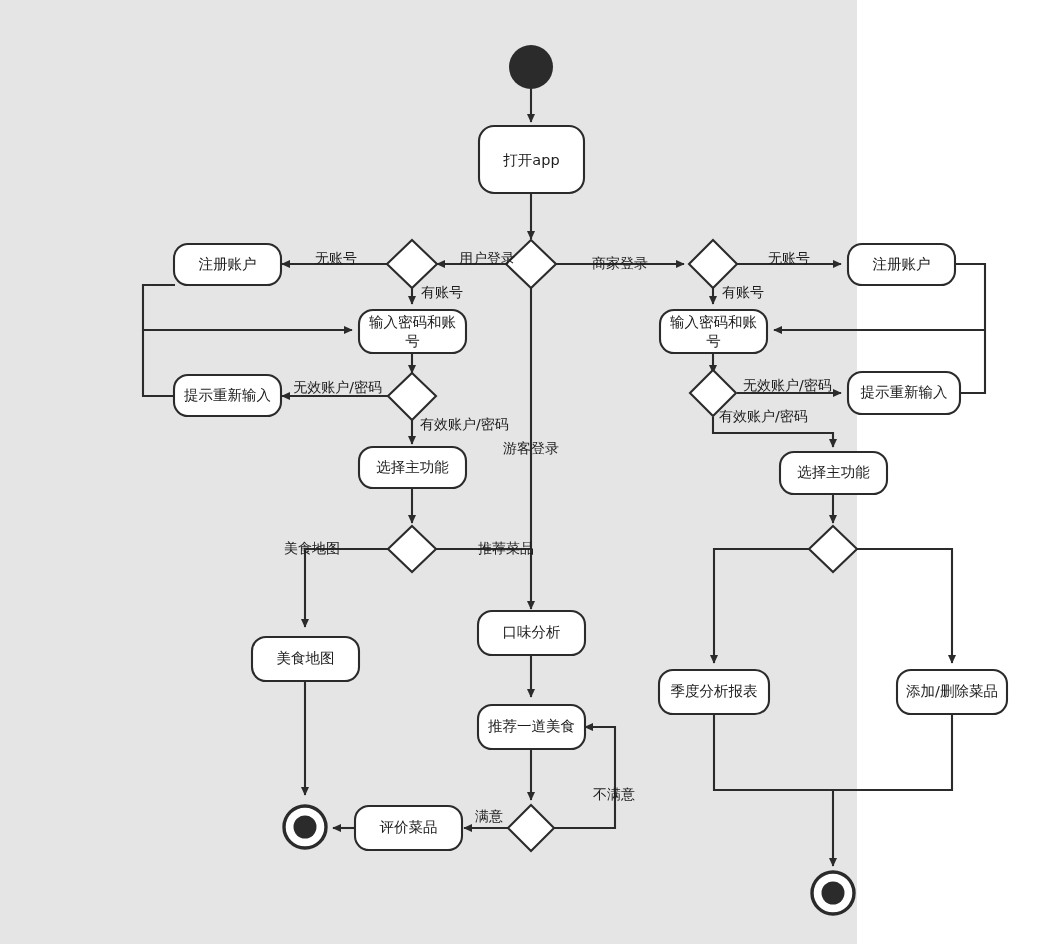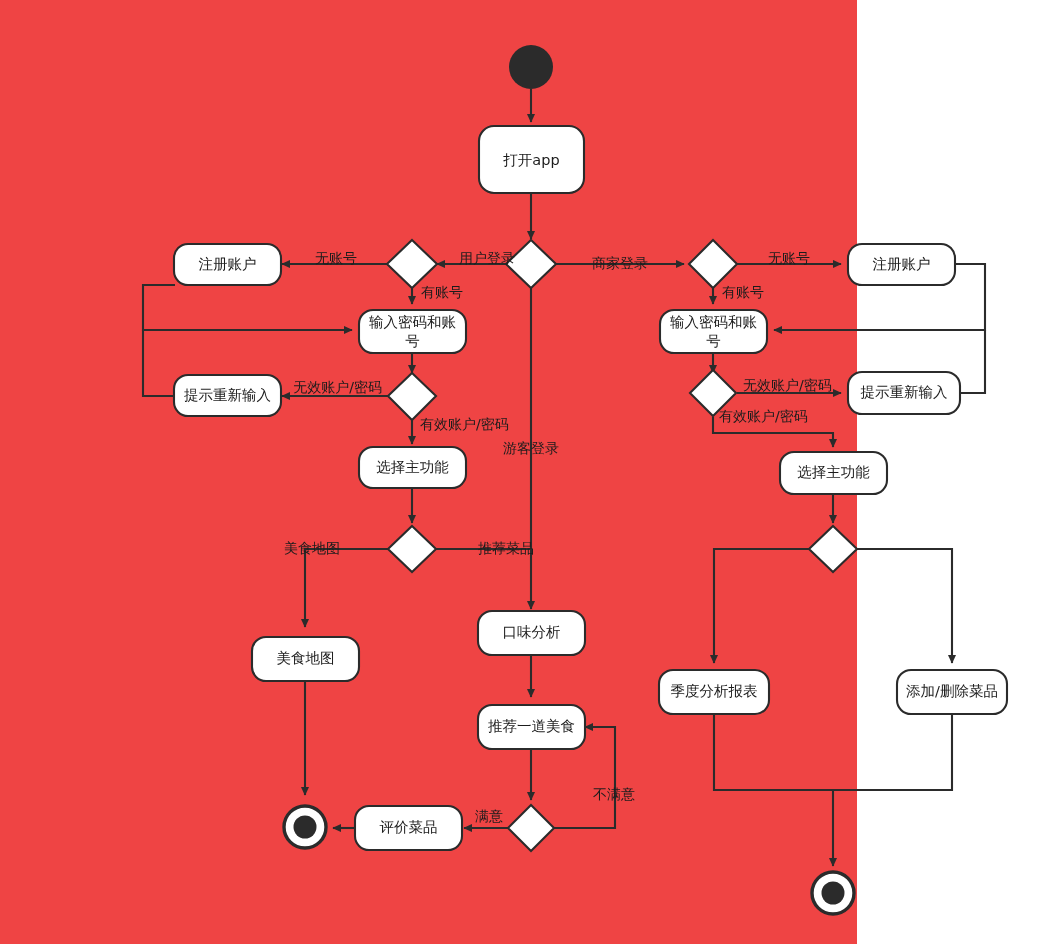--- a/index.html
+++ b/index.html
@@ -1,21 +1,21 @@
 <!DOCTYPE html>
 <html><head>
 <meta charset="utf-8">
 <title>UML Activity Diagram</title>
 <style>
   html,body{margin:0;padding:0;background:#ffffff;}
   body{
     font-family:"DejaVu Sans","Liberation Sans",sans-serif;
     width:1037px;height:944px;overflow:hidden;position:relative;
   }
-  #diagram-root{position:relative;width:857px;height:944px;background:#ef4444;}
+  #diagram-root{position:relative;width:857px;height:944px;background:#e5e5e5;}
   svg#uml-canvas{position:absolute;left:0;top:0;width:1037px;height:944px;display:block;}
   .node-rect{fill:#ffffff;stroke:#2b2b2b;stroke-width:2.1;}
   .node-diamond{fill:#ffffff;stroke:#2b2b2b;stroke-width:2.1;}
   .edge{stroke:#2b2b2b;stroke-width:2.1;fill:none;stroke-linecap:butt;stroke-linejoin:miter;}
   .start-node{fill:#2b2b2b;}
   .end-outer{fill:#ffffff;stroke:#2b2b2b;stroke-width:3.4;}
   .end-inner{fill:#2b2b2b;}
   text{fill:#1c1c1c;font-family:"DejaVu Sans","Liberation Sans",sans-serif;}
   .node-label{font-size:14.5px;text-anchor:middle;dominant-baseline:middle;}
   .edge-label{font-size:14px;text-anchor:middle;dominant-baseline:middle;}

